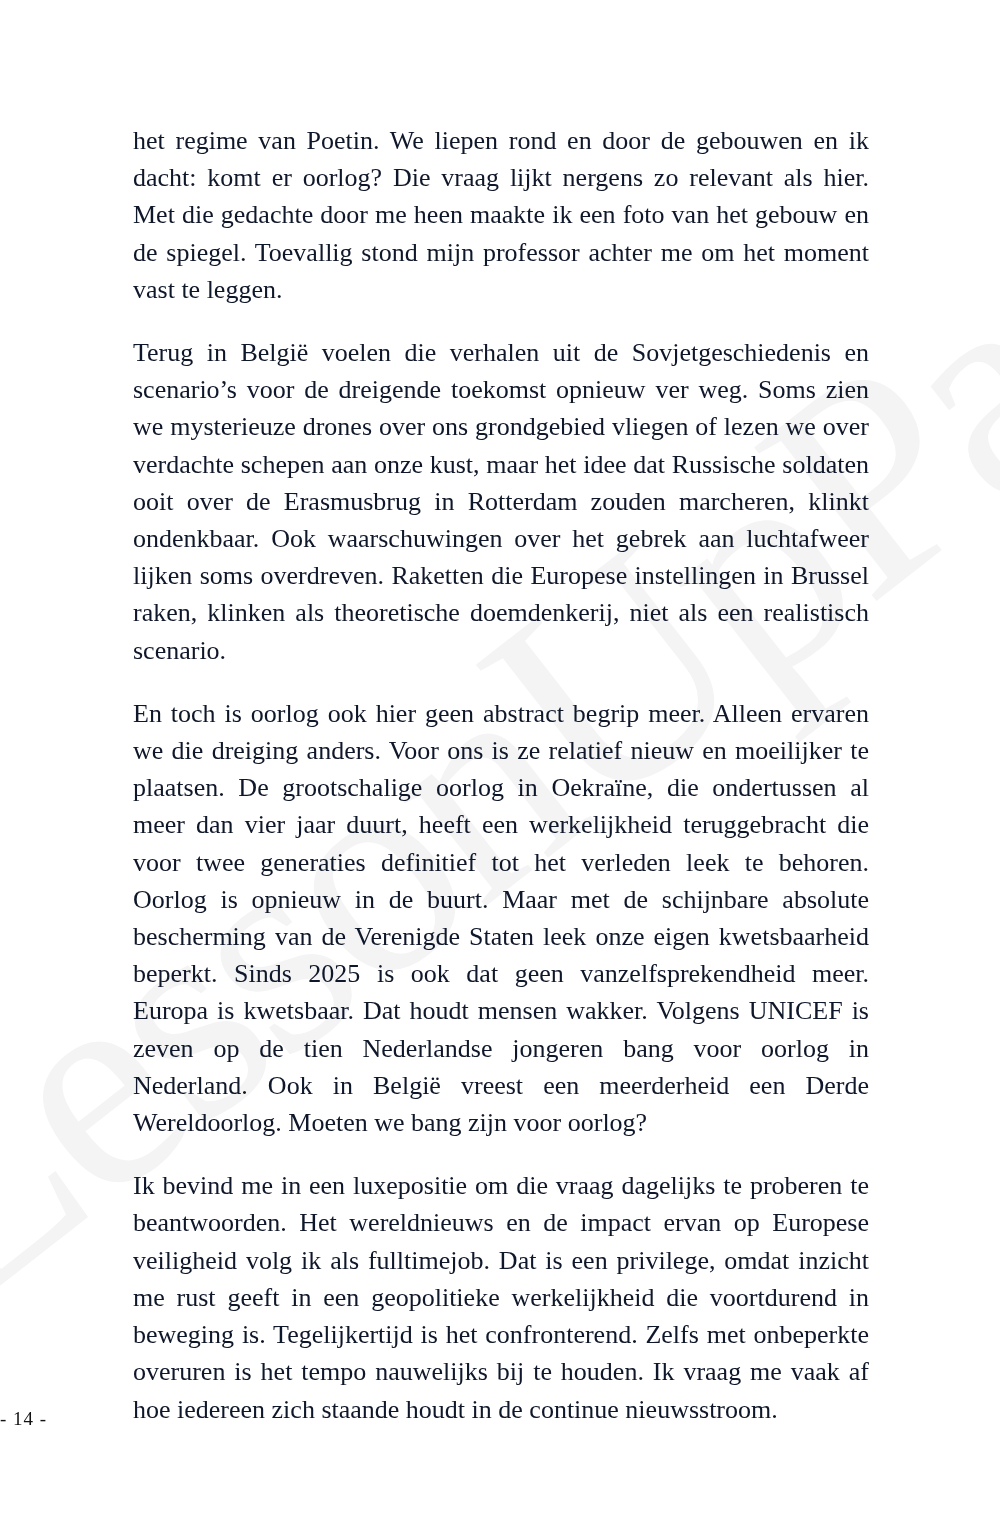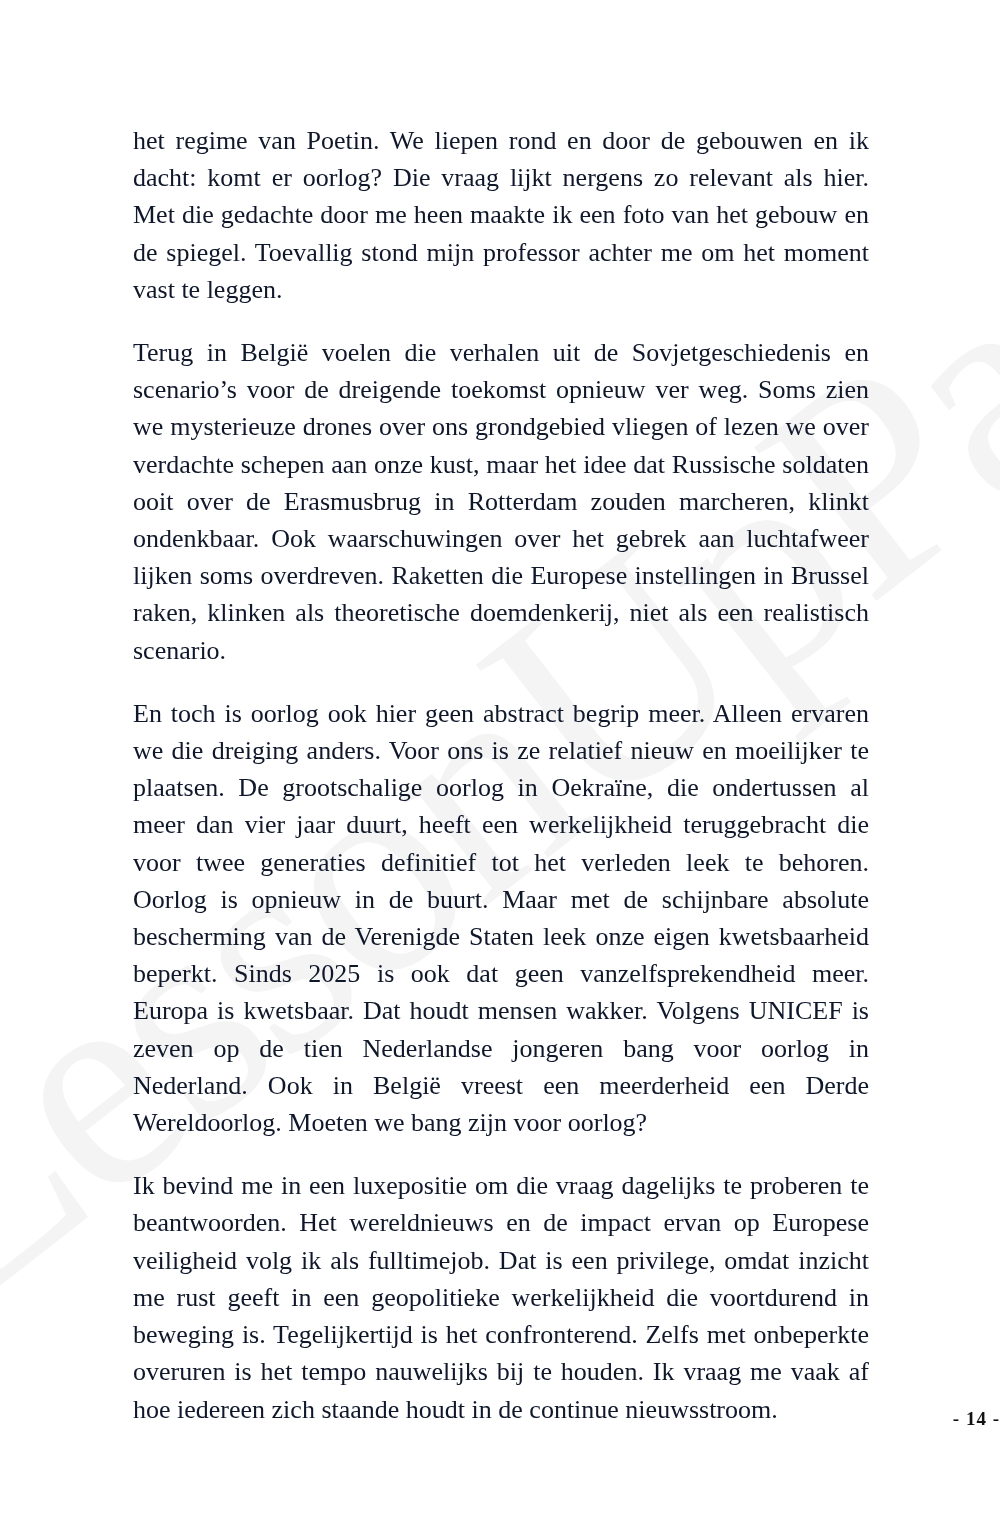--- a/index.html
+++ b/index.html
@@ -61,27 +61,26 @@
   .para:last-of-type {
     margin-bottom: 0;
   }
 
   
   .folio {
     position: absolute;
     left: 0;
     right: 0;
     top: 1408px;
-    text-align: right;
+    text-align: left;
     font-size: 19px;
     letter-spacing: 1px;
     color: #131212;
     z-index: 1;
     font-family: "Liberation Serif", "DejaVu Serif", serif;
-    font-weight: bold;
   }
 </style>
 </head>
 <body>
 
 <div class="page">
 
   <div class="watermark-layer">
     <div class="watermark">LessonUpPar</div>
   </div>

